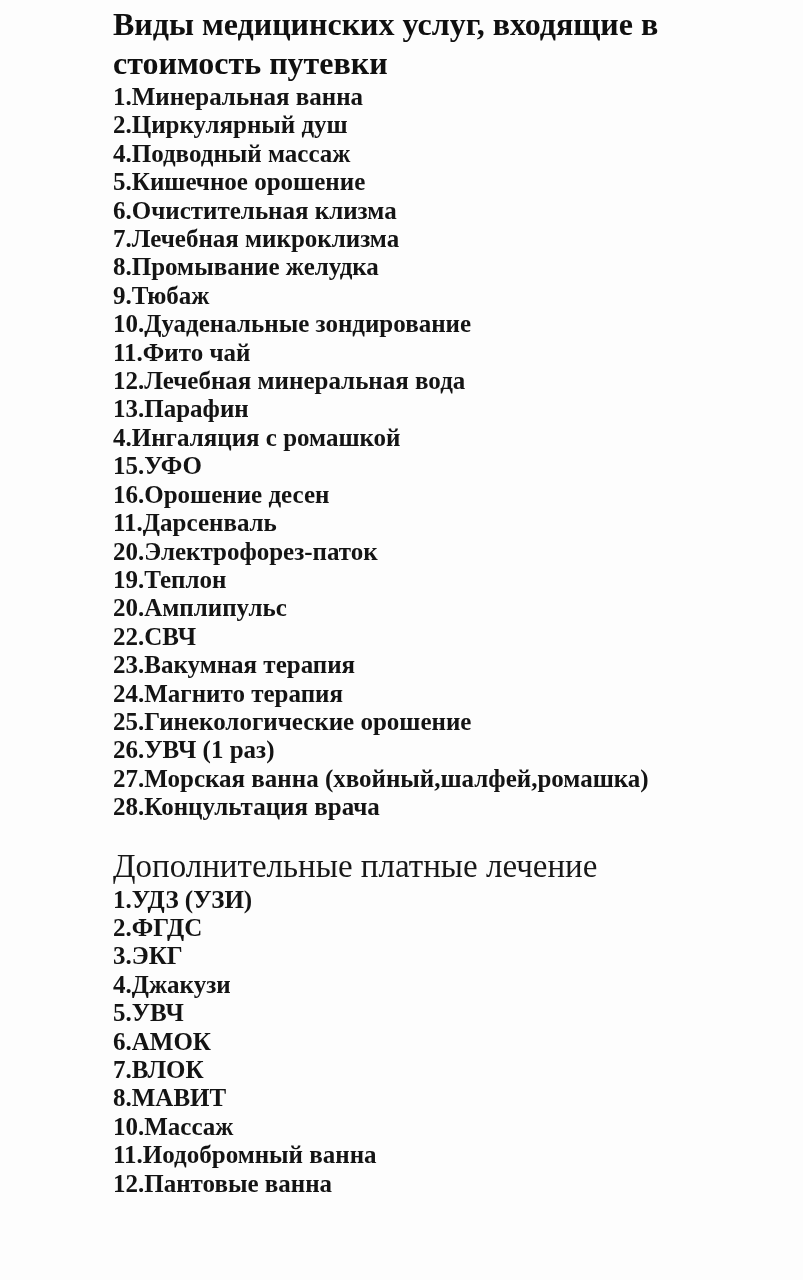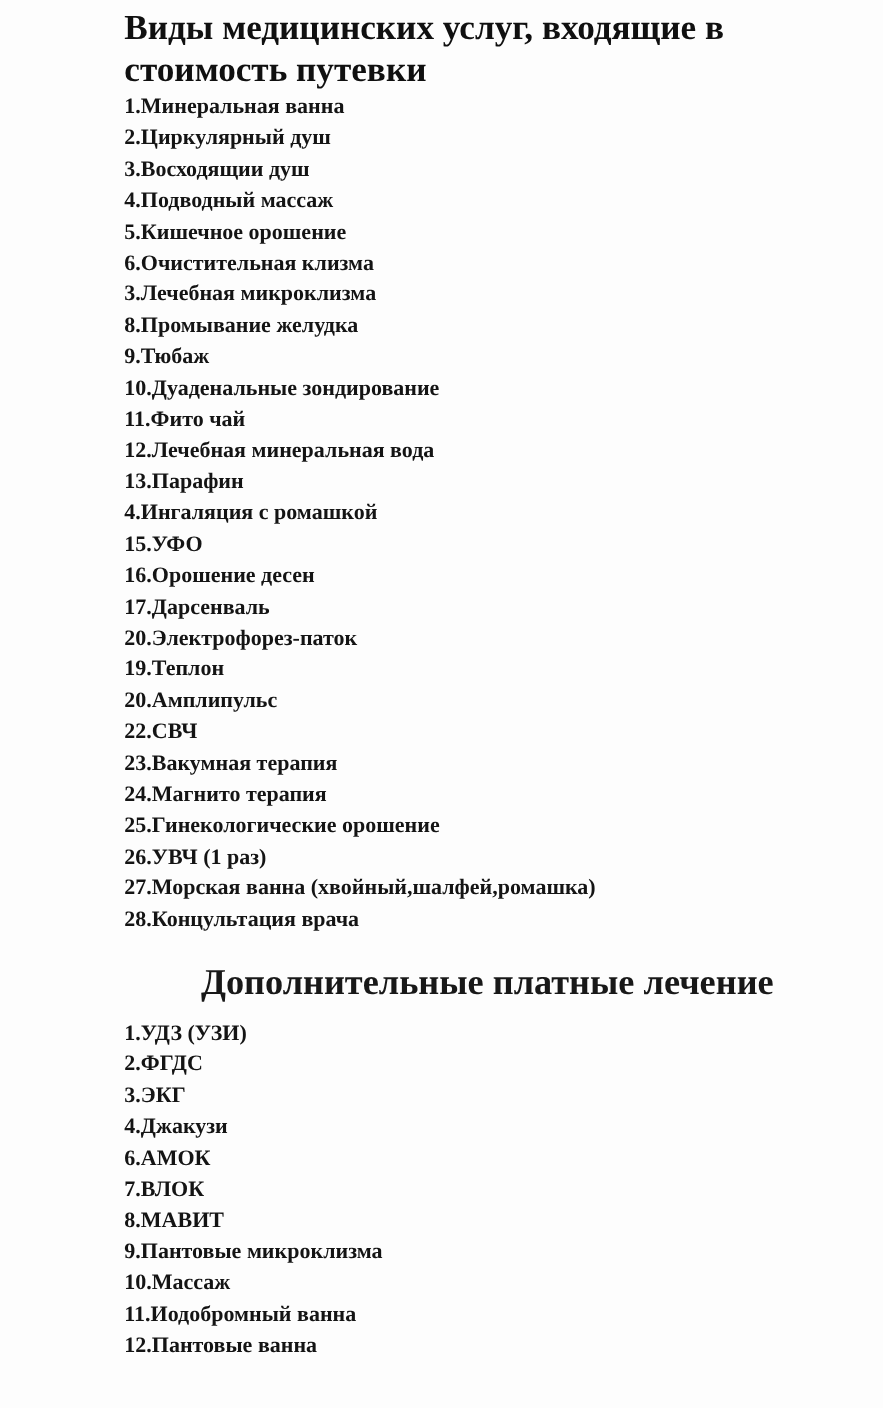--- a/index.html
+++ b/index.html
@@ -24,83 +24,81 @@
     margin: 0;
     font-size: 32px;
     font-weight: bold;
     line-height: 39px;
     color: #101010;
   }
   .service-list {
     margin: 0;
     padding: 0;
     list-style: none;
-    font-size: 20px;
+    font-size: 25px;
     font-weight: bold;
     line-height: 28.4px;
     color: #141414;
   }
   .service-list li {
     white-space: nowrap;
   }
   .section-title {
-    margin: 24px 0 11px 0;
+    margin: 24px 0 0 0;
     font-size: 33px;
-    font-weight: bold;
+    font-weight: normal;
     line-height: 40px;
     color: #181818;
-    text-align: center;
   }
 </style>
 </head>
 <body>
 
 <div class="page">
 
   <h1 class="doc-title">Виды медицинских услуг, входящие в стоимость путевки</h1>
 
   <ul class="service-list">
     <li>1.Минеральная ванна</li>
     <li>2.Циркулярный душ</li>
-    <li>3.Восходящии душ</li>
     <li>4.Подводный массаж</li>
     <li>5.Кишечное орошение</li>
     <li>6.Очистительная клизма</li>
-    <li>3.Лечебная микроклизма</li>
+    <li>7.Лечебная микроклизма</li>
     <li>8.Промывание желудка</li>
     <li>9.Тюбаж</li>
     <li>10.Дуаденальные зондирование</li>
     <li>11.Фито чай</li>
     <li>12.Лечебная минеральная вода</li>
     <li>13.Парафин</li>
     <li>4.Ингаляция с ромашкой</li>
     <li>15.УФО</li>
     <li>16.Орошение десен</li>
-    <li>17.Дарсенваль</li>
+    <li>11.Дарсенваль</li>
     <li>20.Электрофорез-паток</li>
     <li>19.Теплон</li>
     <li>20.Амплипульс</li>
     <li>22.СВЧ</li>
     <li>23.Вакумная терапия</li>
     <li>24.Магнито терапия</li>
     <li>25.Гинекологические орошение</li>
     <li>26.УВЧ (1 раз)</li>
     <li>27.Морская ванна (хвойный,шалфей,ромашка)</li>
     <li>28.Концультация врача</li>
   </ul>
 
   <h2 class="section-title">Дополнительные платные лечение</h2>
 
   <ul class="service-list">
     <li>1.УДЗ (УЗИ)</li>
     <li>2.ФГДС</li>
     <li>3.ЭКГ</li>
     <li>4.Джакузи</li>
+    <li>5.УВЧ</li>
     <li>6.АМОК</li>
     <li>7.ВЛОК</li>
     <li>8.МАВИТ</li>
-    <li>9.Пантовые микроклизма</li>
     <li>10.Массаж</li>
     <li>11.Иодобромный ванна</li>
     <li>12.Пантовые ванна</li>
   </ul>
 
 </div>
 
 </body></html>

